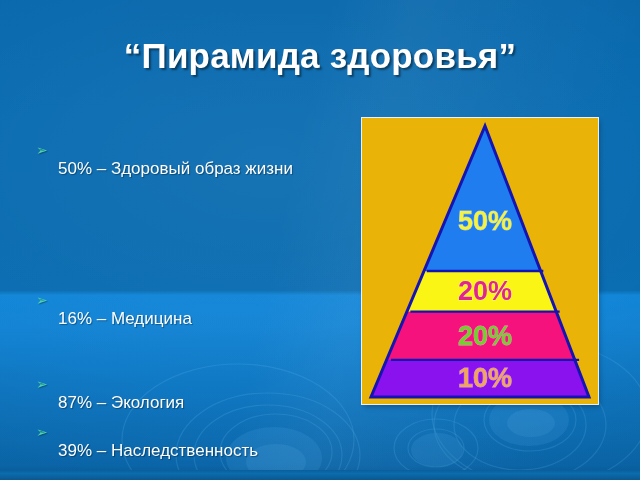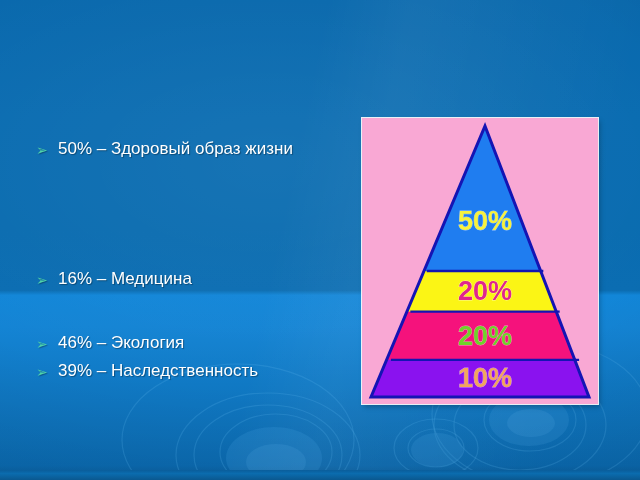--- a/index.html
+++ b/index.html
@@ -96,34 +96,34 @@
   }
   .bullet-icon {
     flex: 0 0 auto;
     width: 22px;
     margin-top: 2px;
     color: #4fd3a8;
     font-size: 14px;
     line-height: 20px;
     text-shadow: 1px 1px 1px rgba(0,0,0,0.3);
   }
-  .bullet-text { flex: 1 1 auto; }
+  .bullet-text { flex: 1 1 auto; margin-top: 20px; }
 
   .gap-a { height: 108px; }
   .gap-b { height: 42px; }
   .gap-c { height: 6px; }
 
   
   .pyramid-card {
     position: absolute;
     left: 362px;
     top: 118px;
     width: 236px;
     height: 286px;
-    background: #f9a8d4;
+    background: #eab308;
     box-shadow: 0 0 0 1px rgba(255,255,255,0.9), 2px 3px 5px rgba(0,0,0,0.25);
   }
   .pyramid-svg {
     position: absolute;
     left: 0;
     top: 0;
   }
   .pct-label {
     font-family: "Liberation Sans", sans-serif;
     font-weight: bold;
@@ -160,40 +160,41 @@
     </g>
     <g fill="#55aee8" fill-opacity="0.22">
       <ellipse cx="276" cy="462" rx="30" ry="18"></ellipse>
       <ellipse cx="531" cy="423" rx="24" ry="14"></ellipse>
     </g>
   </svg>
 
   <div class="bg-vignette"></div>
   <div class="bg-bottomstrip"></div>
 
+  <div class="title">“Пирамида здоровья”</div>
 
   <div class="bullets">
 
     <div class="bullet-row">
       <span class="bullet-icon">➢</span>
       <span class="bullet-text">50% – Здоровый образ жизни</span>
     </div>
 
     <div class="gap-a"></div>
 
     <div class="bullet-row">
       <span class="bullet-icon">➢</span>
       <span class="bullet-text">16% – Медицина</span>
     </div>
 
     <div class="gap-b"></div>
 
     <div class="bullet-row">
       <span class="bullet-icon">➢</span>
-      <span class="bullet-text">46% – Экология</span>
+      <span class="bullet-text">87% – Экология</span>
     </div>
 
     <div class="gap-c"></div>
 
     <div class="bullet-row">
       <span class="bullet-icon">➢</span>
       <span class="bullet-text">39% – Наследственность</span>
     </div>
 
   </div>

